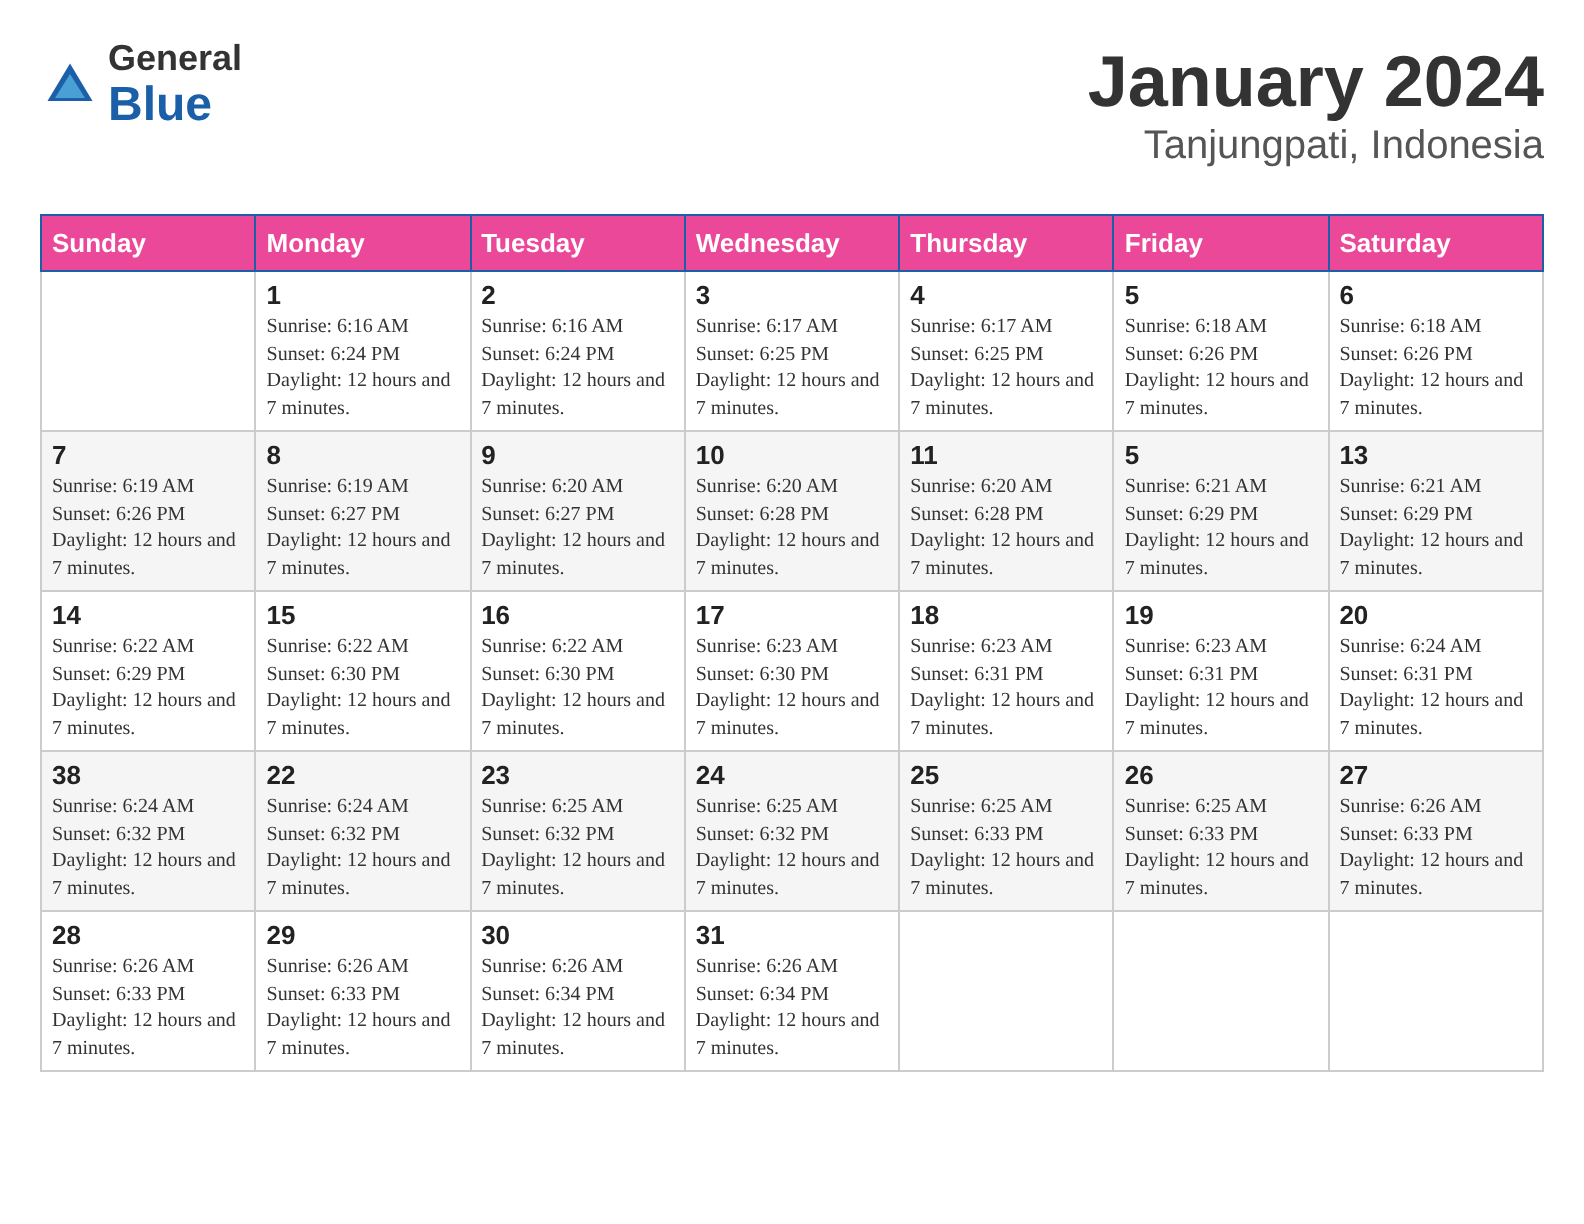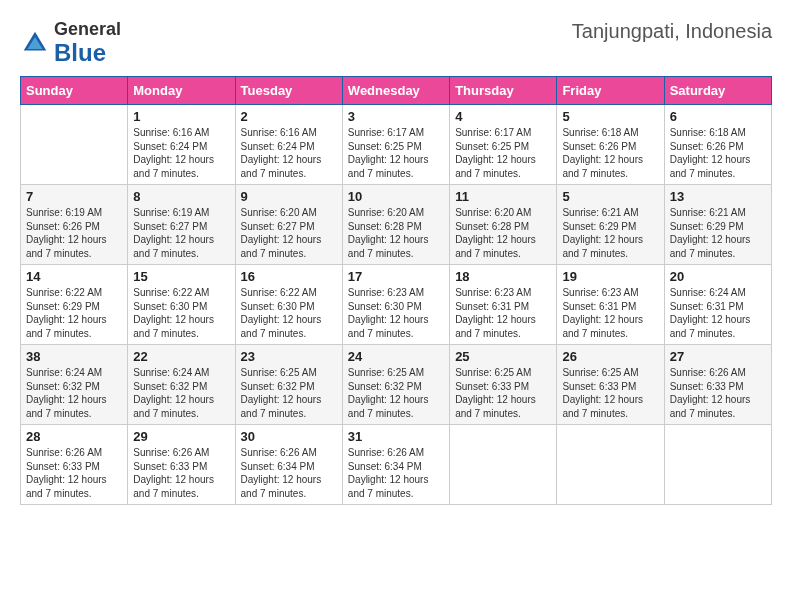--- a/index.html
+++ b/index.html
@@ -7,21 +7,21 @@
       font-family: Arial, sans-serif;
       background: #fff;
       width: 792px;
       min-height: 612px;
       padding: 20px;
     }
     .header {
       display: flex;
       justify-content: space-between;
       align-items: flex-start;
-      margin-bottom: 10px;
+      margin-bottom: 22px;
     }
     .logo {
       display: flex;
       align-items: center;
       gap: 4px;
     }
     .logo-text {
       display: flex;
       flex-direction: column;
       line-height: 1.1;
@@ -77,20 +77,21 @@
       font-size: 13px;
       font-weight: bold;
       color: #222;
       display: block;
       margin-bottom: 2px;
     }
     .cell-info {
       font-size: 10px;
       color: #333;
       line-height: 1.35;
+      font-family: Liberation Serif, serif;
     }
     tbody tr:nth-child(odd) td {
       background: #fff;
     }
     tbody tr:nth-child(even) td {
       background: #f5f5f5;
     }
     .empty-cell {
       background: #fff !important;
     }
@@ -103,20 +104,21 @@
     <svg class="logo-icon" viewBox="0 0 40 40">
       <polygon points="20,5 35,30 5,30" fill="#1a5fa8"></polygon>
       <polygon points="20,12 30,28 10,28" fill="#4a9fd4"></polygon>
     </svg>
     <div class="logo-text">
       <span class="logo-general">General</span>
       <span class="logo-blue">Blue</span>
     </div>
   </div>
   <div class="title-block">
+    <div class="month-title">January 2024</div>
     <div class="location">Tanjungpati, Indonesia</div>
   </div>
 </div>
 
 <table>
   <thead>
     <tr>
     <th>Sunday</th>
         <th>Monday</th>
         <th>Tuesday</th>

